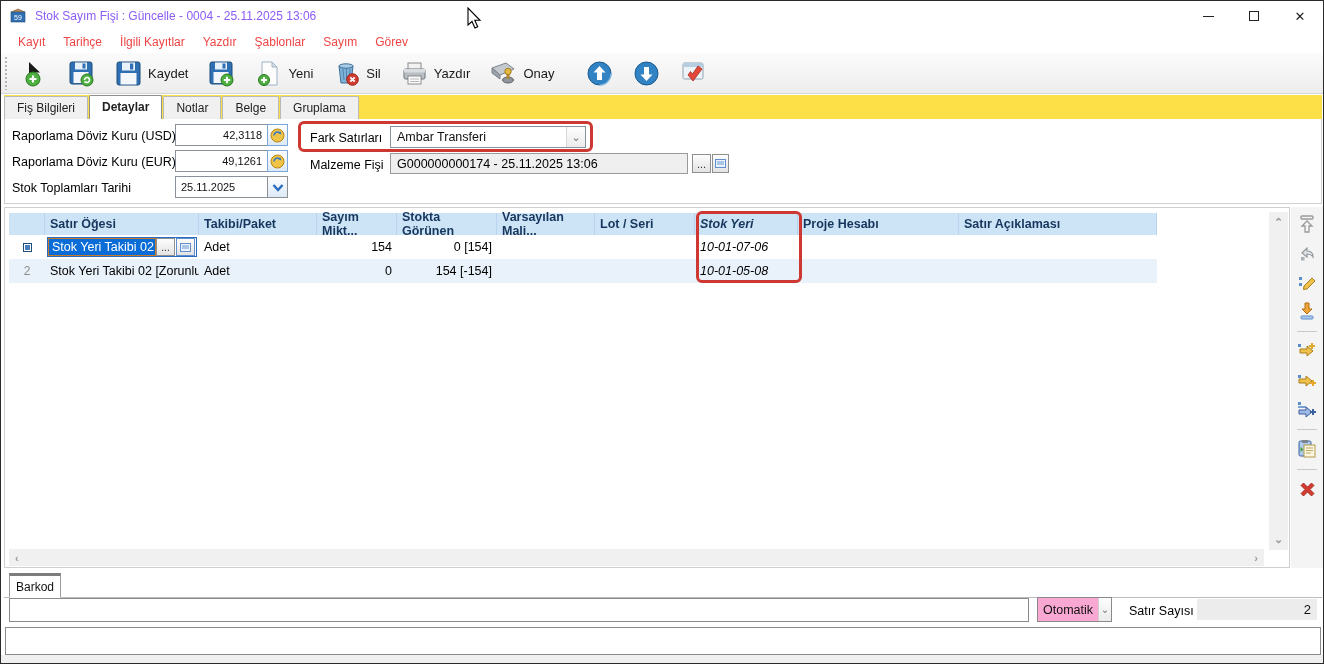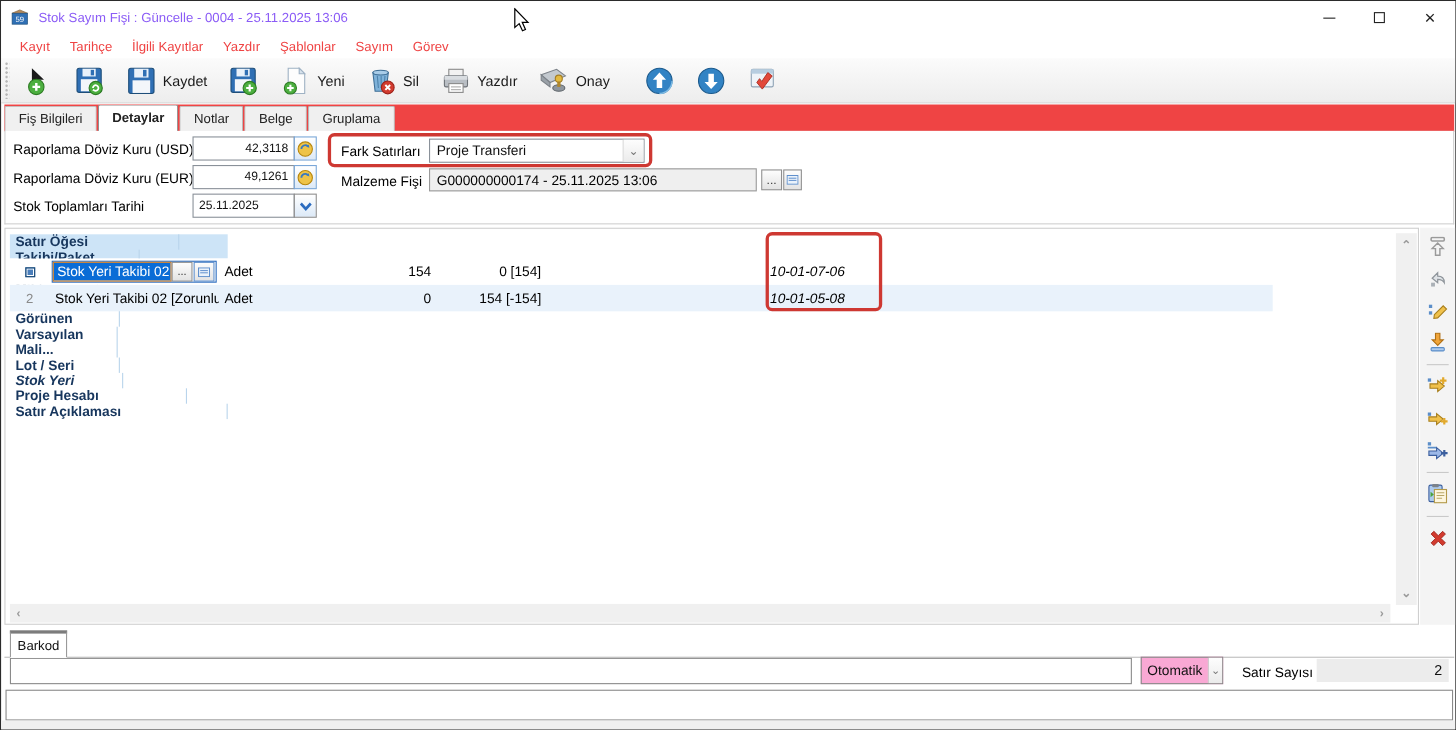--- a/index.html
+++ b/index.html
@@ -24,39 +24,39 @@
   
   .toolbar { position:absolute; left:0; top:52px; width:100%; height:41px;
     background:linear-gradient(#fbfbfb,#ededed); border-bottom:1px solid #d5d5d5;
     display:flex; align-items:center; }
   .tb-grip { width:5px; height:34px; margin:0 6px 0 3px;
     background-image:radial-gradient(#b5b5b5 1px, transparent 1.2px); background-size:4px 4px; }
   .tb-btn { display:flex; align-items:center; gap:6px; padding:3px 6px; margin-right:8px; border-radius:3px; }
   .tb-btn .lbl { font-size:13px; color:#1a1a1a; }
   .tb-ico { width:27px; height:27px; display:block; }
   
-  .tabbar { position:absolute; left:3px; top:94px; width:1318px; height:25px; display:flex; align-items:flex-end; border-bottom:1px solid #c6c6c6; background:#ef4444; }
+  .tabbar { position:absolute; left:3px; top:94px; width:1318px; height:25px; display:flex; align-items:flex-end; border-bottom:1px solid #c6c6c6; background:#fde047; }
   .tab { height:23px; padding:4px 12px 3px; border:1px solid #b9b9b9; border-bottom:none; background:#f0f0f0; margin-right:1px; font-size:12px; color:#222; border-radius:2px 2px 0 0; }
   .tab.active { background:#fff; height:25px; font-weight:bold; border-color:#8f8f8f; position:relative; top:1px; border-bottom:1px solid #fff; }
   
   .form-panel { position:absolute; left:3px; top:118px; width:1318px; height:85px; background:#fff; border:1px solid #d0d0d0; border-top:none; }
   .f-label { position:absolute; font-size:12.5px; color:#000; }
   .f-input { position:absolute; height:22px; border:1px solid #8a9199; background:#fff; font-size:11px; padding:0 5px; display:flex; align-items:center; }
   .f-input.num { justify-content:flex-end; }
   .sq-btn { position:absolute; width:21px; height:22px; border:1px solid #7aa7d8; background:linear-gradient(#ffffff,#dce9f7); display:flex; align-items:center; justify-content:center; }
   .combo { position:absolute; height:22px; border:1px solid #8a9199; background:#fff; display:flex; align-items:center; }
   .combo .val { flex:1; padding:0 6px; font-size:12.5px; }
   .combo .dd { width:19px; height:100%; display:flex; align-items:center; justify-content:center; color:#777; font-size:11px; border-left:1px solid #d9d9d9; background:linear-gradient(#fdfdfd,#ebebeb); }
   .ro-field { position:absolute; height:21px; background:#efefef; border:1px solid #9a9a9a; font-size:12.5px; display:flex; align-items:center; padding:0 6px; color:#000; }
   .mini-btn { position:absolute; height:19px; border:1px solid #8f8f8f; background:linear-gradient(#fdfdfd,#e3e3e3); font-size:11px; display:flex; align-items:center; justify-content:center; color:#333; }
   
   .red-box { position:absolute; border:3px solid #ce3832; border-radius:6px; pointer-events:none; }
   
   .grid-panel { position:absolute; left:3px; top:206px; width:1286px; height:361px; background:#fff; border:1px solid #cfcfcf; }
-  .grid-head { position:absolute; left:4px; top:5px; display:flex; height:22px; background:#cde4f7;flex-direction:column; }
+  .grid-head { position:absolute; left:4px; top:5px; display:flex; height:22px; background:#cde4f7; }
   .gh-cell { display:flex; align-items:center; padding:0 5px; font-weight:bold; font-size:12.5px; color:#17365d; border-right:1px solid #b9d4ec; }
   .gh-cell.r { justify-content:flex-end; }
   .grid-row { position:absolute; left:4px; display:flex; height:24px; background:#fff; }
   .grid-row.alt { background:#e9f2fb; }
   .g-cell { display:flex; align-items:center; padding:0 5px; font-size:12.5px; color:#000; overflow:hidden; white-space:nowrap; }
   .g-cell.r { justify-content:flex-end; }
   .c-sel{width:36px; justify-content:center;} .c-item{width:154px;} .c-unit{width:118px;}
   .c-qty{width:80px;} .c-stock{width:100px;} .c-cost{width:98px;} .c-lot{width:100px;}
   .c-loc{width:103px;font-style:italic;} .c-desc{width:198px;} .c-proj{width:161px;}
   .row-ind { width:9px; height:9px; background:#4a7ebb; border:1px solid #1e4e79; box-shadow:0 0 0 1px #fff inset; }
@@ -271,21 +271,21 @@
     <span class="f-label" style="left:7px; top:62px;">Stok Toplamları Tarihi</span>
     <span class="f-input" style="left:170px; top:57px; width:93px;">25.11.2025</span>
     <span class="sq-btn" style="left:262px; top:57px; border-color:#8f8f8f;">
       <svg width="12" height="9" viewBox="0 0 12 9">
         <path d="M1.5 2 L6 7 L10.5 2" fill="none" stroke="#2a6bbf" stroke-width="2.4"></path>
       </svg>
     </span>
 
     <span class="f-label" style="left:305px; top:12px;">Fark Satırları</span>
     <span class="combo" style="left:385px; top:7px; width:196px;">
-      <span class="val">Proje Transferi</span>
+      <span class="val">Ambar Transferi</span>
       <span class="dd">⌄</span>
     </span>
 
     <span class="f-label" style="left:305px; top:39px;">Malzeme Fişi</span>
     <span class="ro-field" style="left:385px; top:34px; width:298px;">G000000000174 - 25.11.2025 13:06</span>
     <span class="mini-btn" style="left:687px; top:35px; width:19px;">...</span>
     <span class="mini-btn kb" style="left:707px; top:35px; width:17px;">
       <svg width="11" height="9" viewBox="0 0 11 9">
         <rect x="0.5" y="0.5" width="10" height="8" fill="#eaf2fb" stroke="#5f8fcc"></rect>
         <path d="M2 3h7 M2 5h7" stroke="#5f8fcc" stroke-width="0.9"></path>

